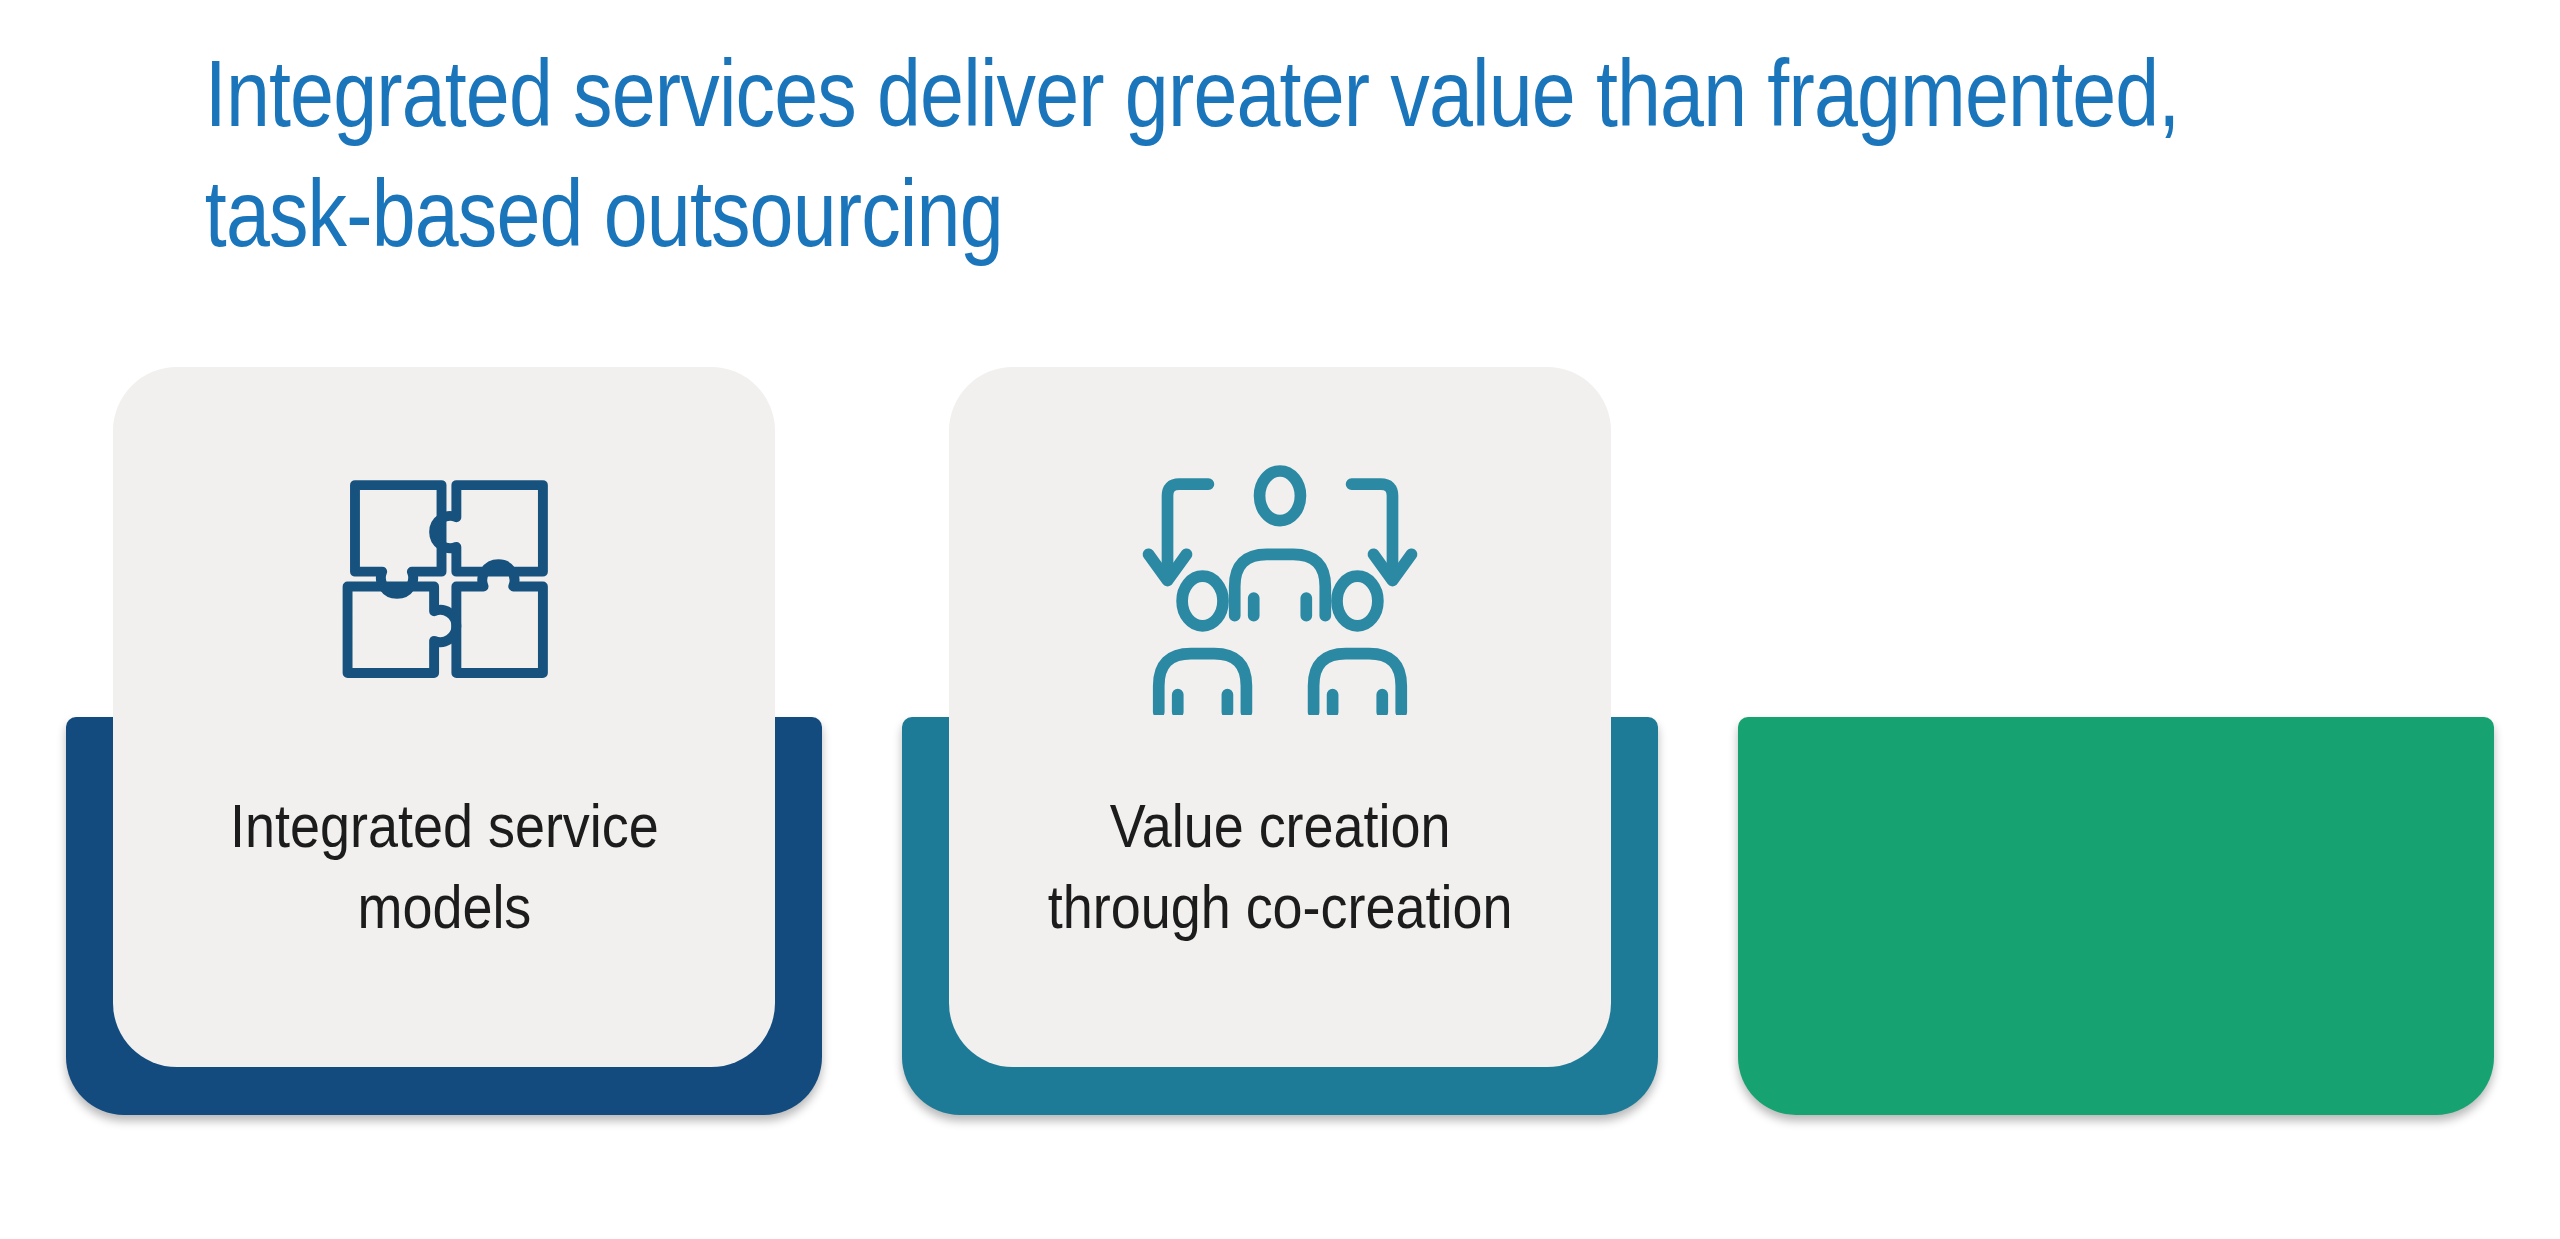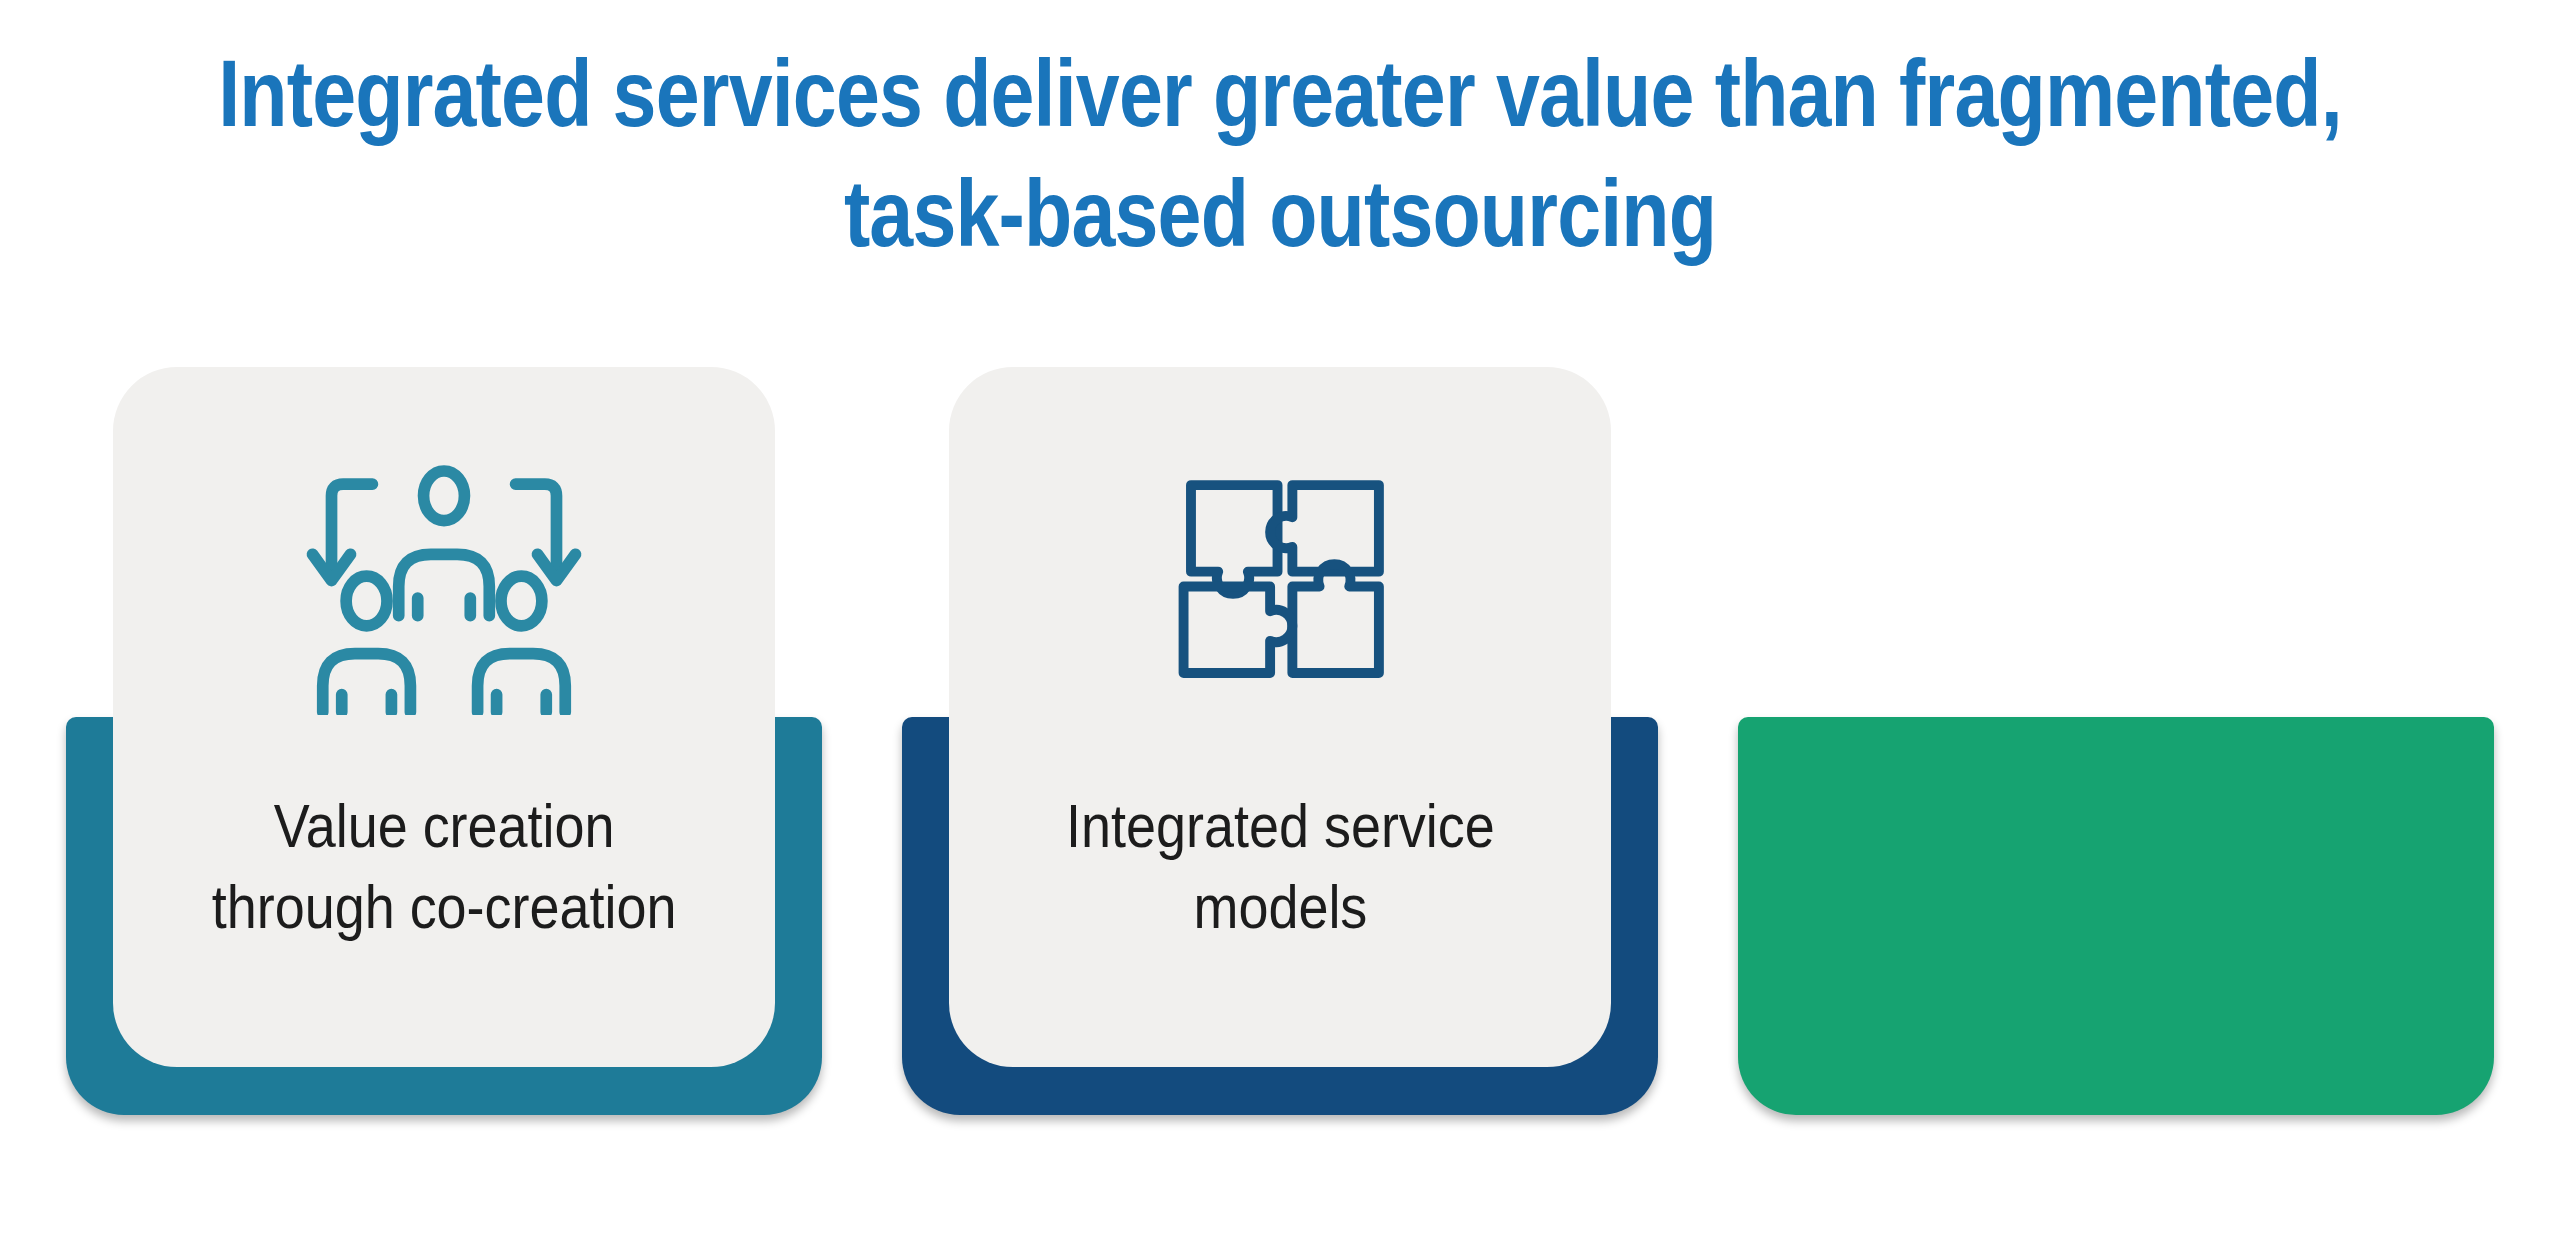--- a/index.html
+++ b/index.html
@@ -1,20 +1,20 @@
 <!DOCTYPE html>
 <html><head>
 <meta charset="utf-8">
 <style>
   * { margin:0; padding:0; box-sizing:border-box; }
   html,body { width:2560px; height:1239px; background:#ffffff; overflow:hidden;
               font-family:"Liberation Sans", sans-serif; }
   .page { width:2560px; height:1239px; position:relative; }
 
-  .title { margin-top:34px; text-align:center; font-weight:700;
+  .title { margin-top:34px; font-weight:400;
            font-size:94px; line-height:1.28; letter-spacing:-1px; }
   .title-line { display:block; transform:scaleX(0.84); transform-origin:50% 50%; white-space:nowrap; }
 
   .units { margin-top:92px; display:flex; justify-content:center; gap:80px; }
 
   .unit { position:relative; width:756px; height:748px; }
   .bracket { position:absolute; left:0; top:350px; width:756px; height:398px;
              border-radius:10px 10px 58px 58px;
              box-shadow:0 6px 10px rgba(0,0,0,0.28); }
   .card { position:absolute; left:47px; top:0; width:662px; height:700px;
@@ -31,20 +31,38 @@
 <body>
 
 <div class="page">
 
   <h1 class="title" style="color: rgb(26, 117, 187);">
     <span class="title-line">Integrated services deliver greater value than fragmented,</span>
     <span class="title-line">task-based outsourcing</span>
   </h1>
 
   <div class="units">
+
+    <div class="unit">
+      <div class="bracket" style="background: rgb(19, 75, 126);"></div>
+      <div class="card" style="background: rgb(241, 240, 238);">
+        <div class="icon-wrap" style="color: rgb(23, 82, 127);">
+          <svg width="272" height="272" viewBox="0 0 220 220" fill="none" stroke="currentColor" stroke-width="8" stroke-linecap="round" stroke-linejoin="round">
+            <path d="M38 30 H108 V100 H84 A13 13 0 1 1 60 100 H38 Z"></path>
+            <path d="M120 30 H190 V100 H120 V80 A13 13 0 1 1 120 56 Z"></path>
+            <path d="M120 112 H142 A13 13 0 1 1 166 112 H190 V182 H120 Z"></path>
+            <path d="M32 112 H102 V132 A13 13 0 1 1 102 156 V182 H32 Z"></path>
+          </svg>
+        </div>
+        <div class="label" style="color: rgb(28, 28, 28);">
+          <span class="label-line">Integrated service</span>
+          <span class="label-line">models</span>
+        </div>
+      </div>
+    </div>
 
     <div class="unit">
       <div class="bracket" style="background: rgb(30, 123, 152);"></div>
       <div class="card" style="background: rgb(241, 240, 238);">
         <div class="icon-wrap" style="color: rgb(43, 137, 164);">
           <svg width="336" height="263" viewBox="0 0 230 180" fill="none" stroke="currentColor" stroke-width="8" stroke-linecap="round" stroke-linejoin="round">
 
             <ellipse cx="115" cy="30" rx="14" ry="17"></ellipse>
             <path d="M84 112 V92 Q84 70 106 70 H124 Q146 70 146 92 V112"></path>
             <path d="M97 112 V100 M133 112 V100"></path>
@@ -65,35 +83,17 @@
           </svg>
         </div>
         <div class="label" style="color: rgb(28, 28, 28);">
           <span class="label-line">Value creation</span>
           <span class="label-line">through co-creation</span>
         </div>
       </div>
     </div>
 
     <div class="unit">
-      <div class="bracket" style="background: rgb(19, 75, 126);"></div>
-      <div class="card" style="background: rgb(241, 240, 238);">
-        <div class="icon-wrap" style="color: rgb(23, 82, 127);">
-          <svg width="272" height="272" viewBox="0 0 220 220" fill="none" stroke="currentColor" stroke-width="8" stroke-linecap="round" stroke-linejoin="round">
-            <path d="M38 30 H108 V100 H84 A13 13 0 1 1 60 100 H38 Z"></path>
-            <path d="M120 30 H190 V100 H120 V80 A13 13 0 1 1 120 56 Z"></path>
-            <path d="M120 112 H142 A13 13 0 1 1 166 112 H190 V182 H120 Z"></path>
-            <path d="M32 112 H102 V132 A13 13 0 1 1 102 156 V182 H32 Z"></path>
-          </svg>
-        </div>
-        <div class="label" style="color: rgb(28, 28, 28);">
-          <span class="label-line">Integrated service</span>
-          <span class="label-line">models</span>
-        </div>
-      </div>
-    </div>
-
-    <div class="unit">
       <div class="bracket" style="background: rgb(22, 163, 113);"></div>
     </div>
 
   </div>
 </div>
 
 </body></html>

